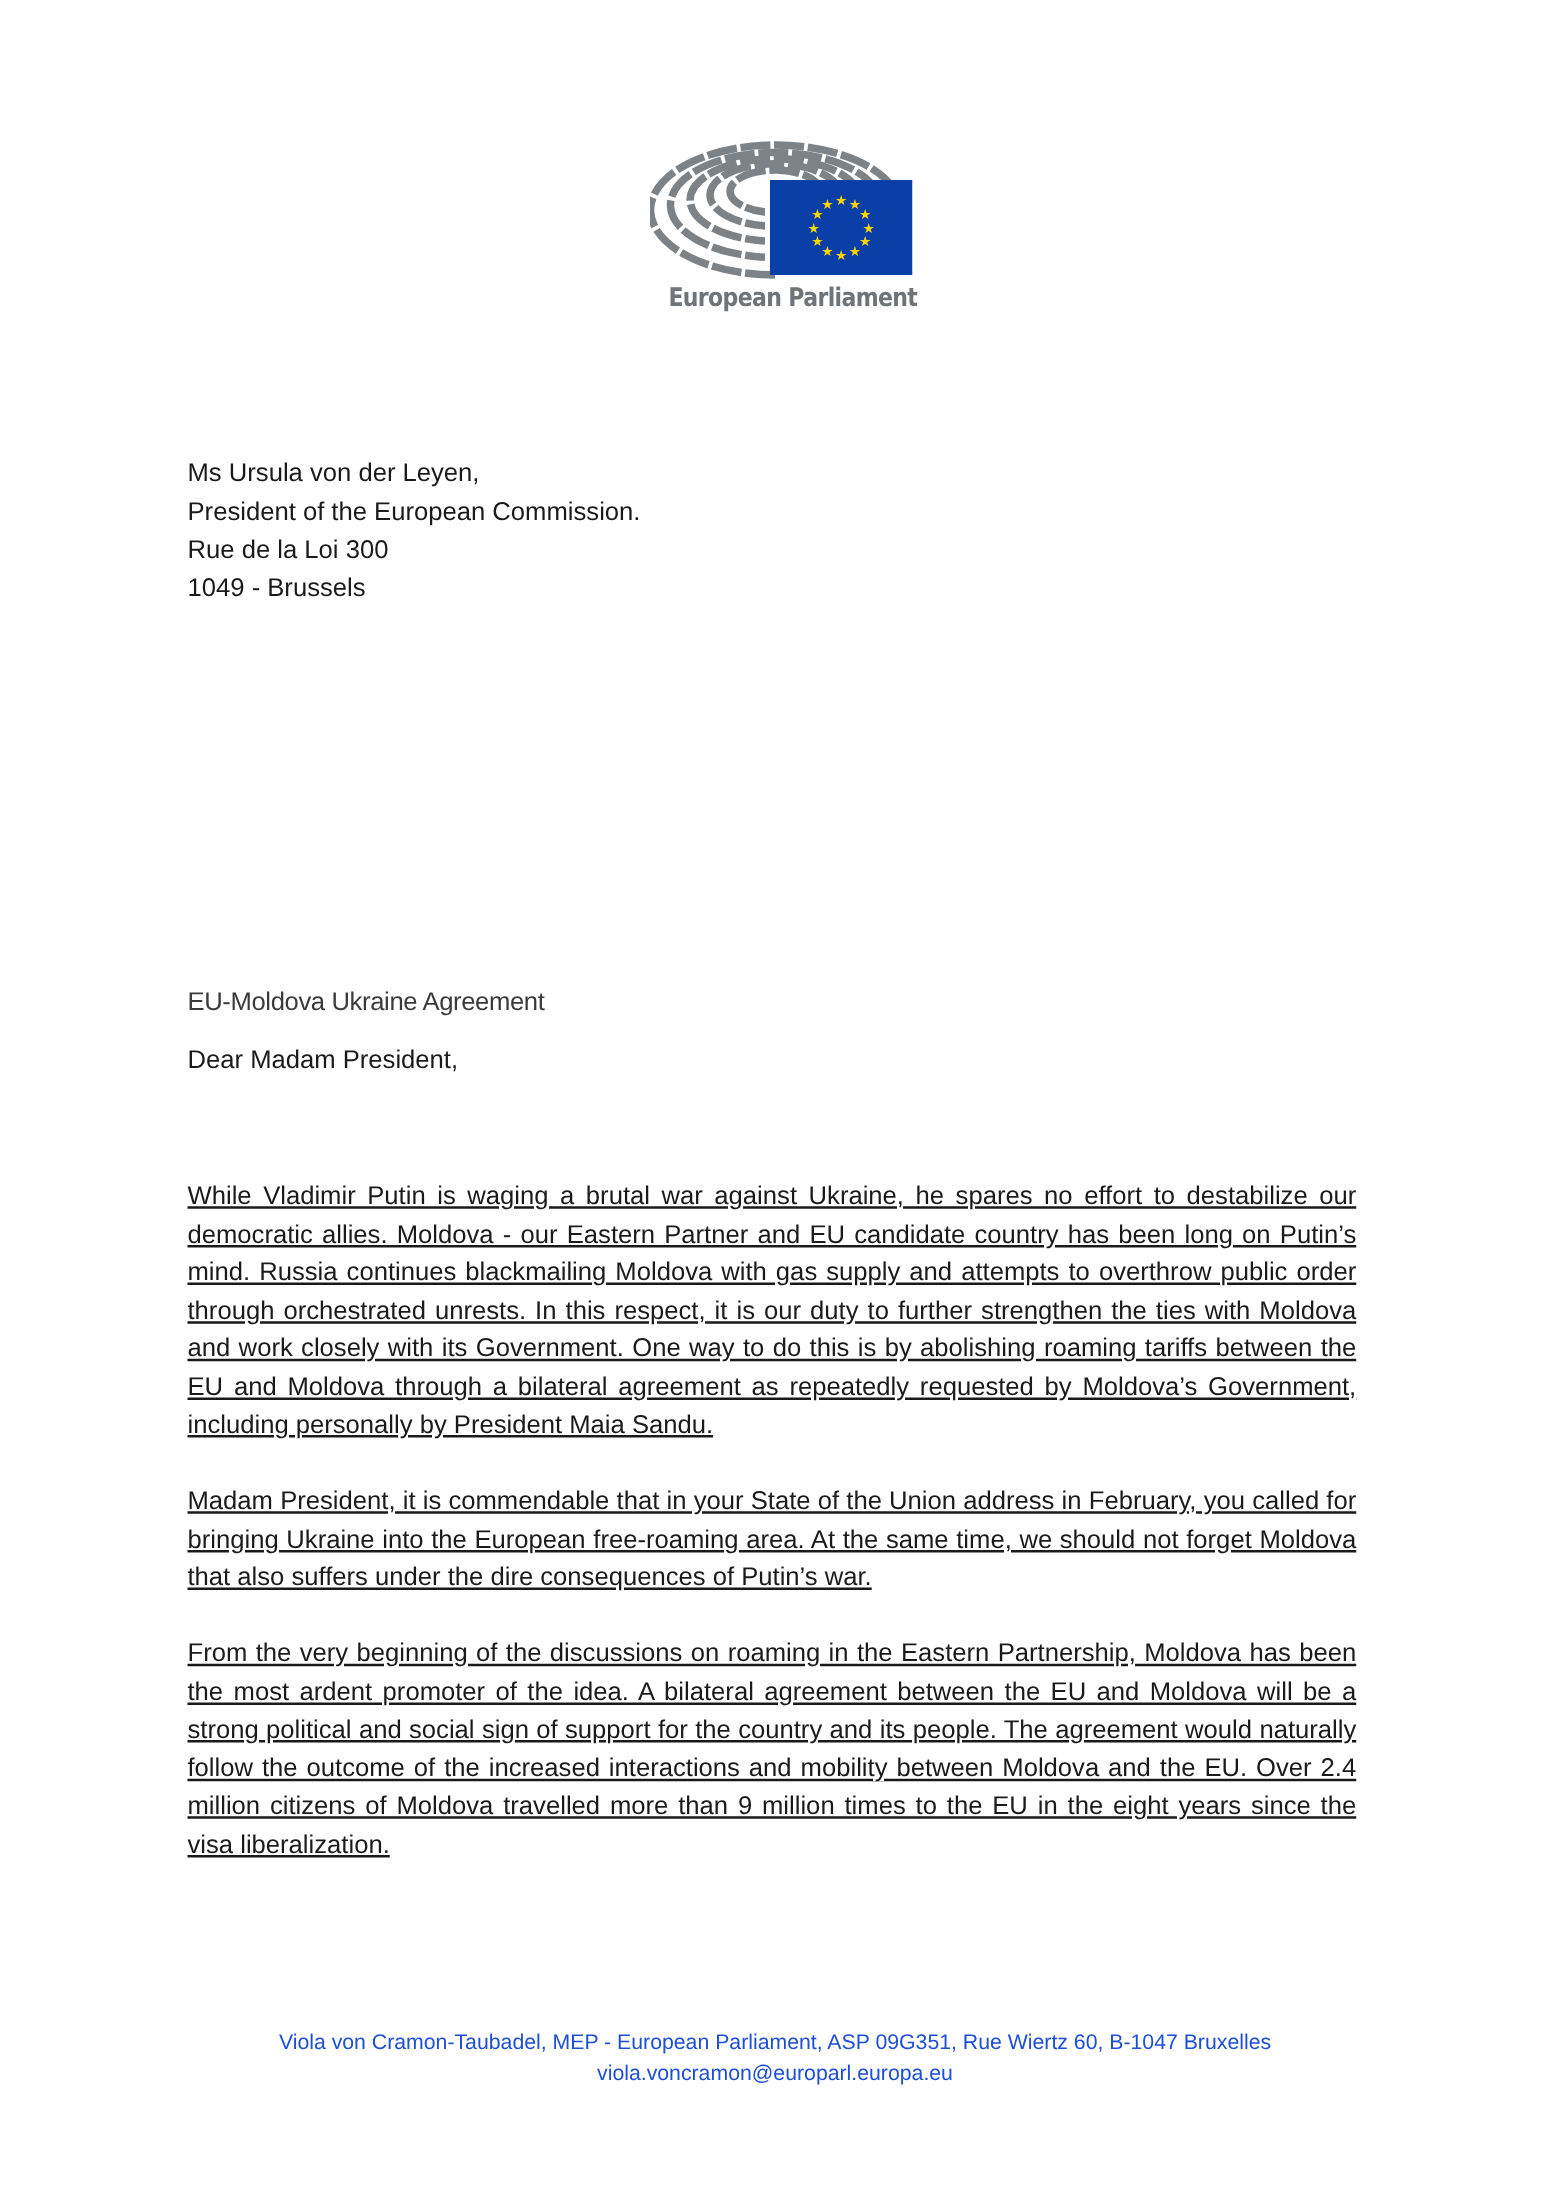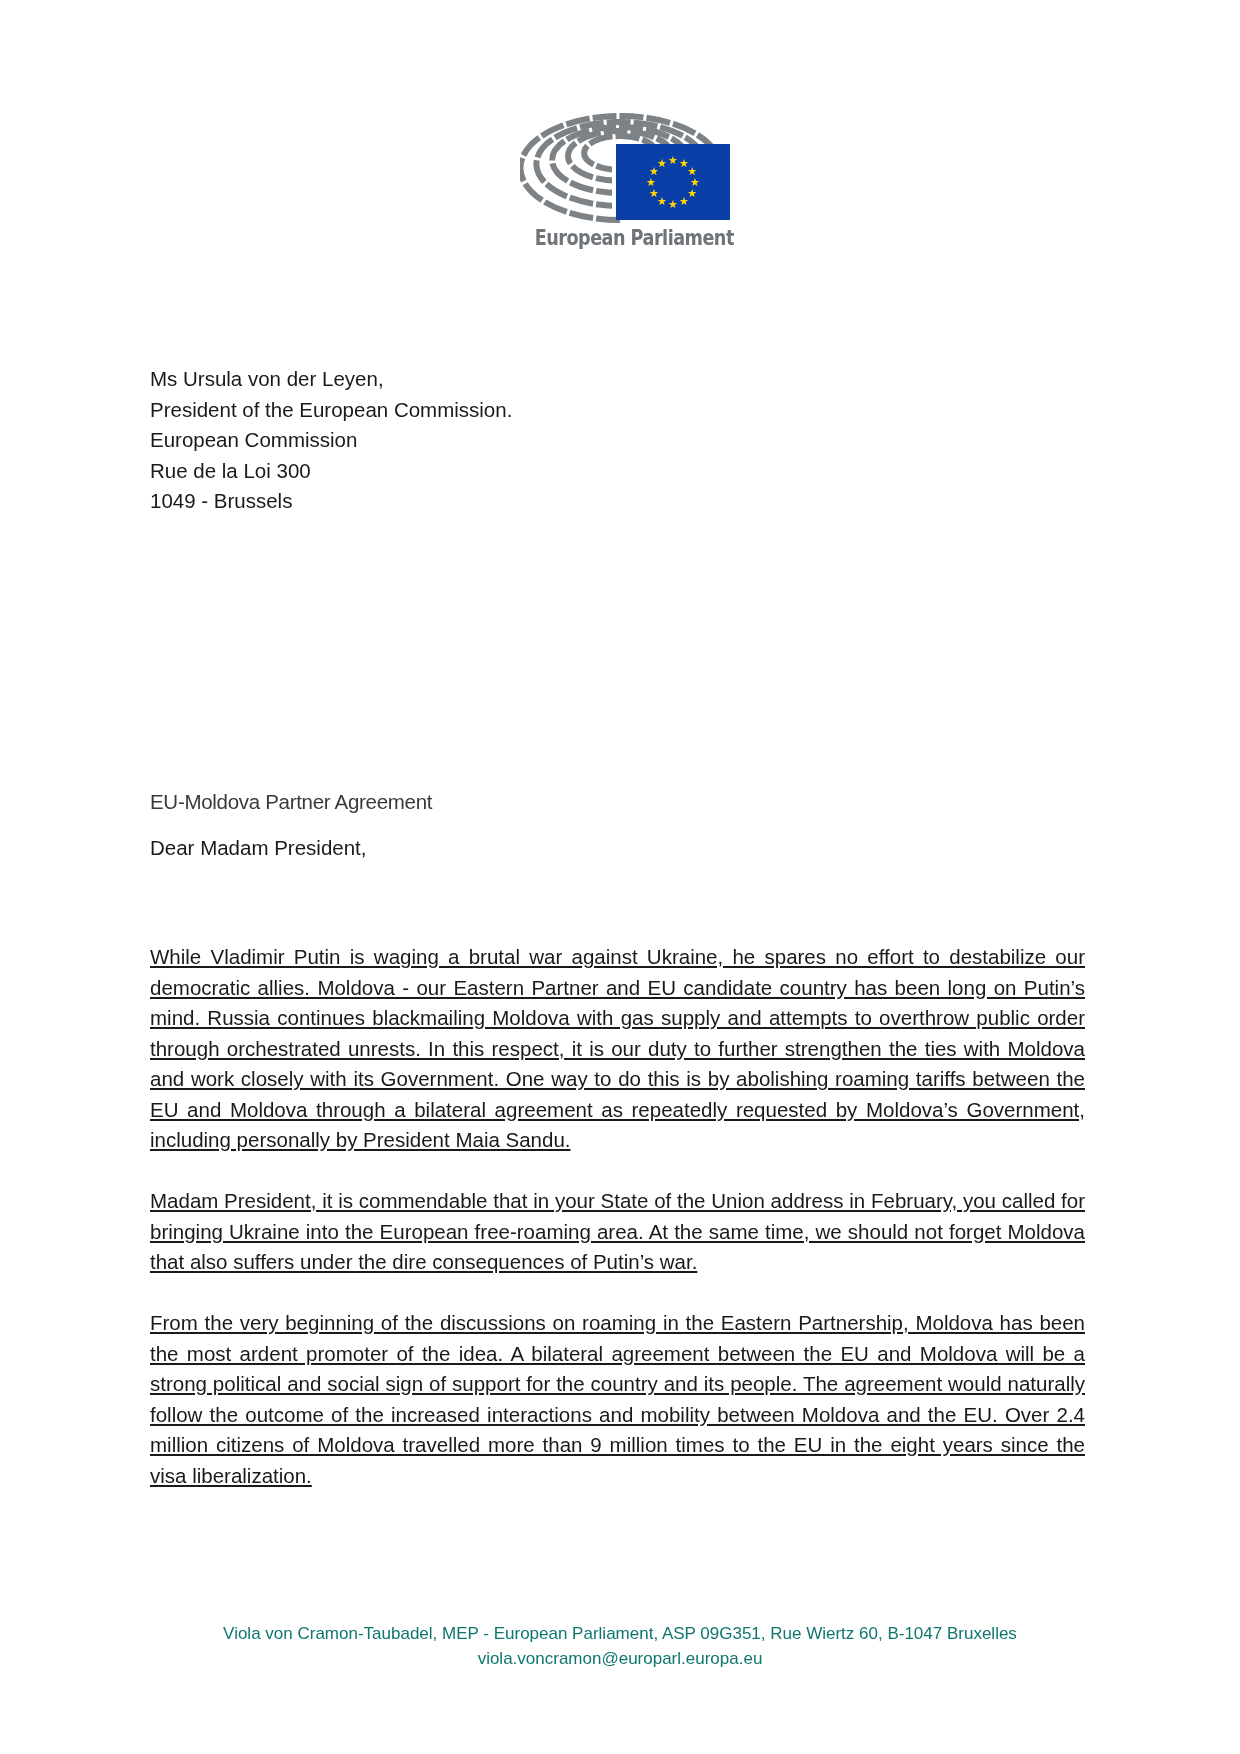--- a/index.html
+++ b/index.html
@@ -10,21 +10,21 @@
   .logo-text { position: absolute; left: 0; top: 118px; width: 210px; text-align: center;
                font-family: "DejaVu Sans", sans-serif; font-size: 20.5px; color: #6f7479;
                font-weight: bold; letter-spacing: -0.6px; transform: scaleX(0.86); transform-origin: center; white-space: nowrap; }
   .address { position: absolute; left: 150px; top: 364px; font-size: 20.5px; line-height: 30.5px; }
   .address div { white-space: nowrap; }
   .subject { position: absolute; left: 150px; top: 790px; font-size: 20.5px; color: #3a3a3a; letter-spacing: -0.3px; }
   .salutation { position: absolute; left: 150px; top: 836px; font-size: 20.5px; }
   .body { position: absolute; left: 150px; top: 942px; width: 935px; font-size: 20.5px; line-height: 30.5px; text-decoration: underline; }
   .body p { margin: 0 0 30.5px 0; text-align: justify; }
   .footer { position: absolute; left: 0; top: 1621px; width: 1240px; text-align: center;
-            font-size: 17px; line-height: 25px; color: #0f766e; }
+            font-size: 17px; line-height: 25px; color: #1d4ed8; }
 </style>
 </head>
 <body>
 
 <div class="logo">
   <svg width="210" height="120" viewBox="0 0 210 120">
     <g fill="none" stroke="#7d8287" stroke-width="6" stroke-dasharray="24 3">
       <path d="M 100 112 A 100 52 0 1 1 200 55"></path>
       <path d="M 100 98 A 84 42 0 1 1 184 52"></path>
       <path d="M 100 85 A 68 33 0 1 1 168 50"></path>
@@ -47,26 +47,25 @@
         <text x="133.9" y="67.0">★</text>
         <text x="142.0" y="58.9">★</text>
       </g>
   </svg>
   <div class="logo-text">European Parliament</div>
 </div>
 
 <div class="address">
   <div>Ms Ursula von der Leyen,</div>
   <div>President of the European Commission.</div>
-  <div>European Commission</div>
   <div>Rue de la Loi 300</div>
   <div>1049 - Brussels</div>
 </div>
 
-<div class="subject">EU-Moldova Partner Agreement</div>
+<div class="subject">EU-Moldova Ukraine Agreement</div>
 
 <div class="salutation">Dear Madam President,</div>
 
 <div class="body">
   <p>While Vladimir Putin is waging a brutal war against Ukraine, he spares no effort to destabilize our democratic allies. Moldova - our Eastern Partner and EU candidate country has been long on Putin’s mind. Russia continues blackmailing Moldova with gas supply and attempts to overthrow public order through orchestrated unrests. In this respect, it is our duty to further strengthen the ties with Moldova and work closely with its Government. One way to do this is by abolishing roaming tariffs between the EU and Moldova through a bilateral agreement as repeatedly requested by Moldova’s Government, including personally by President Maia Sandu.</p>
   <p>Madam President, it is commendable that in your State of the Union address in February, you called for bringing Ukraine into the European free-roaming area. At the same time, we should not forget Moldova that also suffers under the dire consequences of Putin’s war.</p>
   <p>From the very beginning of the discussions on roaming in the Eastern Partnership, Moldova has been the most ardent promoter of the idea. A bilateral agreement between the EU and Moldova will be a strong political and social sign of support for the country and its people. The agreement would naturally follow the outcome of the increased interactions and mobility between Moldova and the EU. Over 2.4 million citizens of Moldova travelled more than 9 million times to the EU in the eight years since the visa liberalization.</p>
 </div>
 
 <div class="footer">

